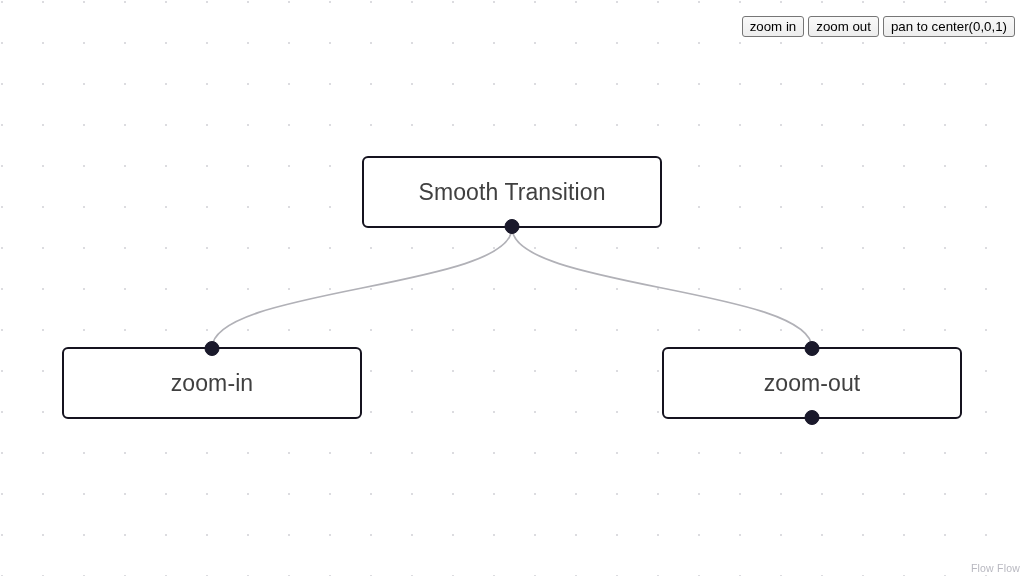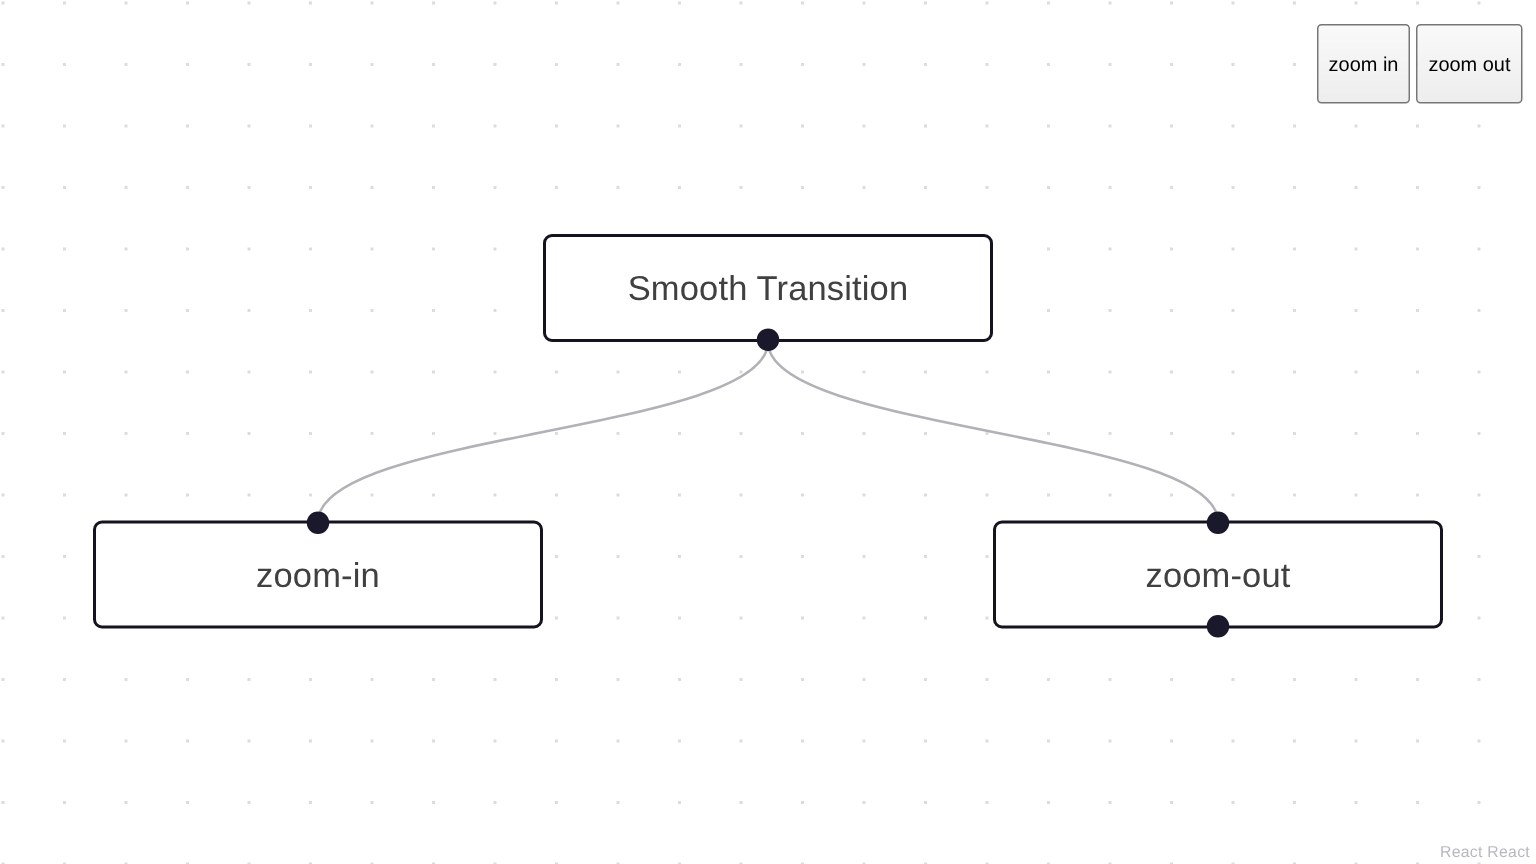--- a/index.html
+++ b/index.html
@@ -90,21 +90,21 @@
     z-index: 10;
     display: flex;
     gap: 4px;
     align-items: center;
   }
   #controls-panel button {
     font-family: "Liberation Sans", sans-serif;
     font-size: 13.3px;
     line-height: normal;
     color: #000000;
-    padding: 18px 7px;
+    padding: 2px 7px;
     margin: 0;
     border: 1px solid #767676;
     border-radius: 3px;
     background: linear-gradient(#f9f9f9, #ededed);
     cursor: pointer;
   }
 
   
   #rf-attribution {
     position: absolute;
@@ -144,17 +144,18 @@
       <span class="rf-node-label">zoom-out</span>
       <div class="rf-handle rf-handle-top"></div>
       <div class="rf-handle rf-handle-bottom"></div>
     </div>
 
   </div>
 
   <div id="controls-panel">
     <button type="button">zoom in</button>
     <button type="button">zoom out</button>
+    <button type="button">pan to center(0,0,1)</button>
   </div>
 
-  <a id="rf-attribution" href="#">React React</a>
+  <a id="rf-attribution" href="#">Flow Flow</a>
 
 </div>
 
 </body></html>

